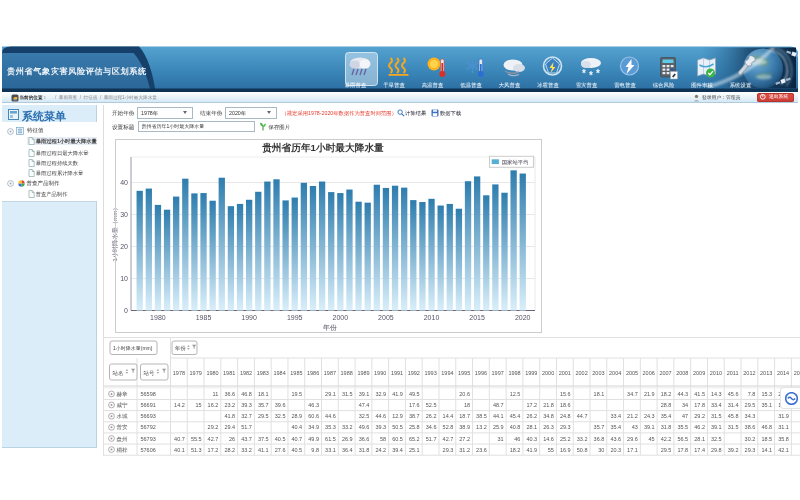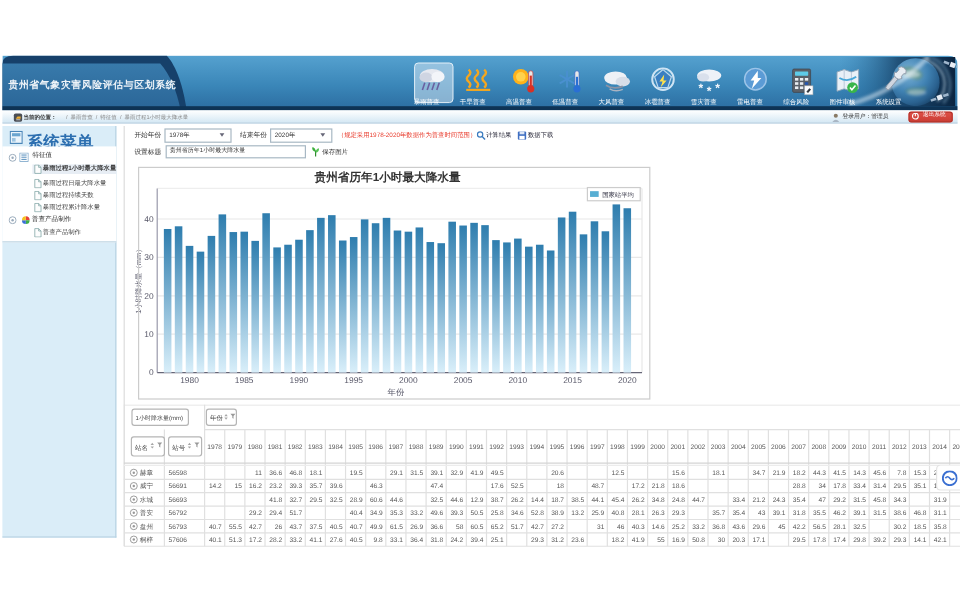--- a/index.html
+++ b/index.html
@@ -181,21 +181,21 @@
       <div style="position:absolute;left:12.5px;top:1.8px;font-size:4.8px;color:#fff">退出系统</div>
     </div>
   </div>
 <div style="position:absolute;left:103px;top:105px;width:1px;height:350px;background:#dcdcdc"></div>
 <div style="position:absolute;left:2px;top:105px;width:95px;height:343px;background:#daedf8;border-right:1px solid #b9d3e3;border-bottom:1px solid #b9d3e3">
     <svg width="11" height="11" style="position:absolute;left:6px;top:4px">
       <rect x="0.5" y="0.5" width="10" height="10" fill="#eaf4fb" stroke="#4a86b8"></rect>
       <rect x="2" y="2" width="7" height="2.6" fill="#6aa5cf"></rect>
       <rect x="2" y="6" width="3" height="3" fill="#9cc4e0"></rect>
     </svg>
-    <div style="position:absolute;left:20px;top:4.5px;font-size:14px;color:#2d6fb0;font-weight:bold">系统菜单</div>
+    <div style="position:absolute;left:20px;top:4.5px;font-size:11px;color:#2d6fb0;font-weight:bold">系统菜单</div>
     <div style="position:absolute;left:0;top:17px;width:95px;height:79.5px;background:#fff;border-bottom:1px solid #c2d7e4"></div>
     <svg width="7" height="7" style="position:absolute;left:5px;top:22.5px">
       <circle cx="3.5" cy="3.5" r="2.9" fill="none" stroke="#9ab" stroke-width="0.8"></circle>
       <circle cx="3.5" cy="3.5" r="1" fill="#9ab"></circle>
     </svg>
     <svg width="8" height="8" style="position:absolute;left:14px;top:22px">
       <rect x="0.5" y="0.5" width="7" height="7" fill="#fff" stroke="#7aa5c8" stroke-width="0.7"></rect>
       <g stroke="#4a86b8" stroke-width="0.8">
         <line x1="1.8" y1="2.2" x2="6.2" y2="2.2"></line>
         <line x1="1.8" y1="4" x2="6.2" y2="4"></line>

